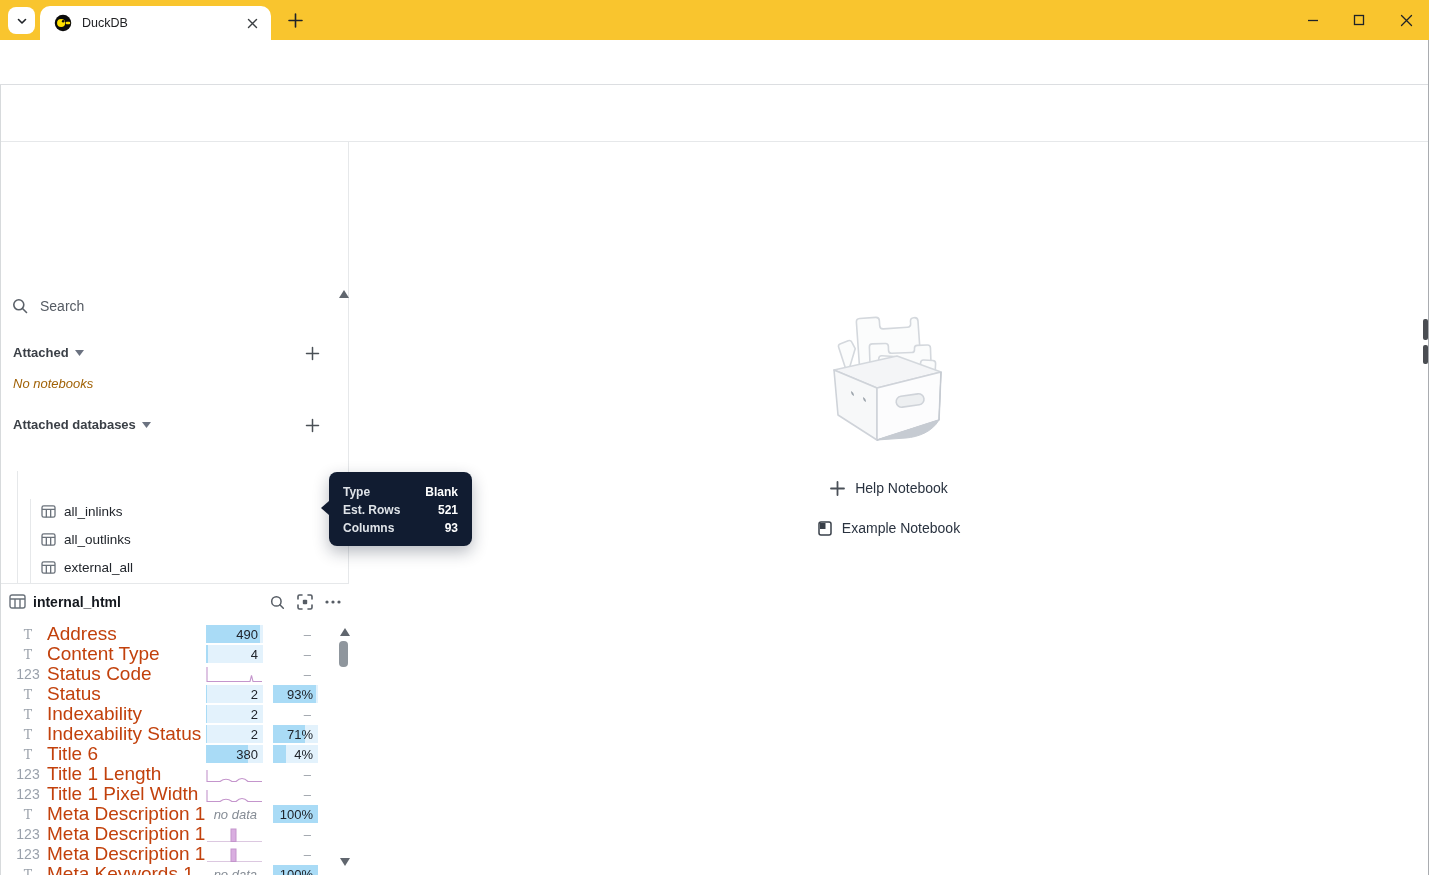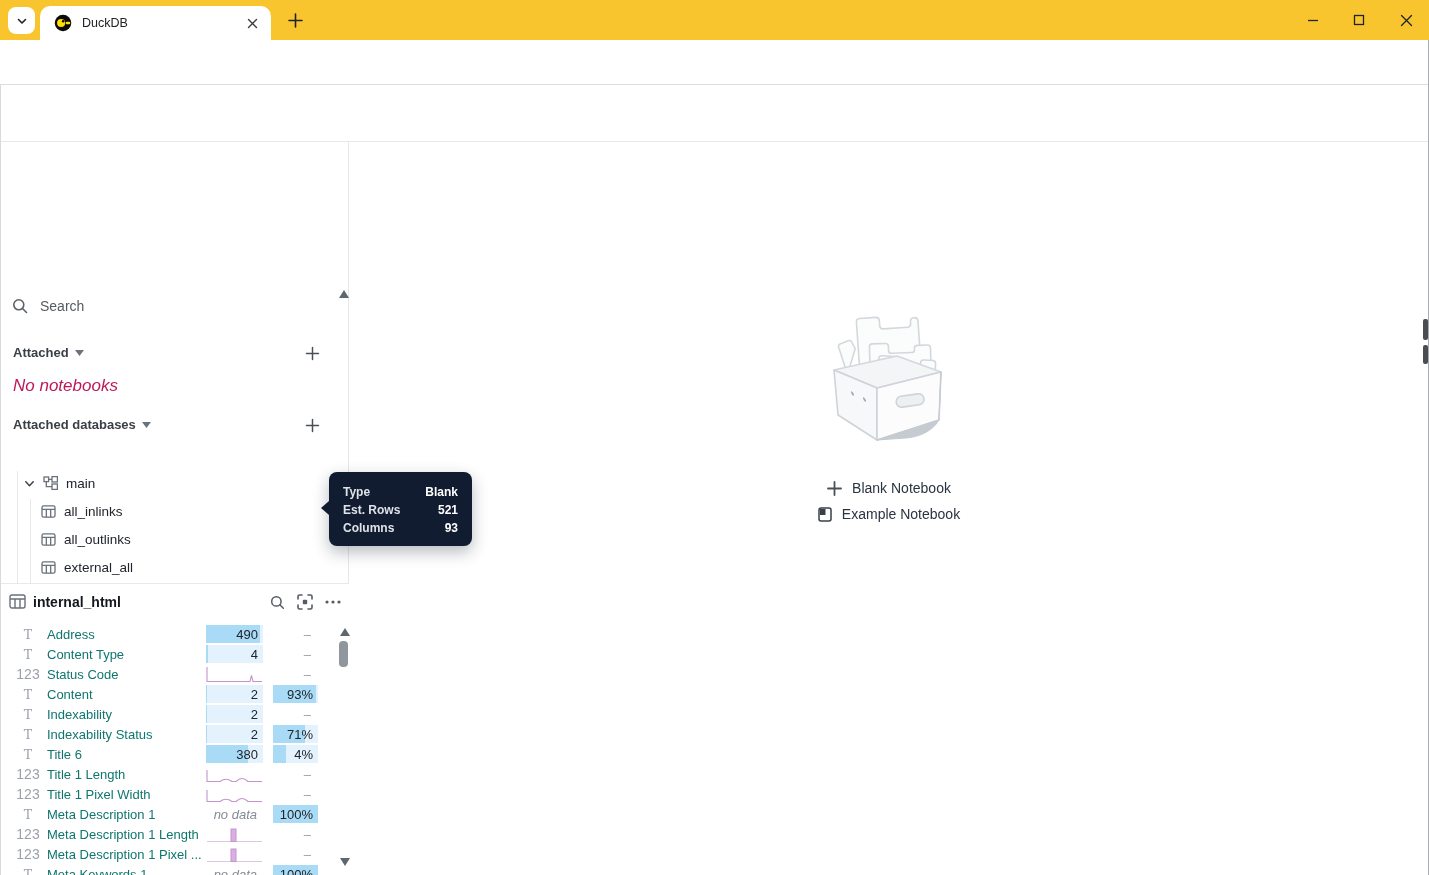--- a/index.html
+++ b/index.html
@@ -37,21 +37,21 @@
   .brand { left:56px; top:85px; height:57px; display:flex; align-items:center; font-size:14.5px; font-weight:700; color:#14181E; }
   .signin-btn { left:1088px; top:98px; height:32px; border:1px solid #D5D8DD; border-radius:8px; background:#fff;
     display:flex; align-items:center; padding:0 16px 0 12px; gap:9px; font-size:13.5px; font-weight:500; color:#1f2328; }
   .help { left:1300px; top:85px; height:57px; display:flex; align-items:center; gap:8px; font-size:13.5px; color:#1f2328; }
 
   
   .sidebar { left:0; top:142px; width:349px; height:733px; background:#fff; border-right:1px solid #E6E8EA; }
   .search-row { left:12px; top:156px; display:flex; align-items:center; gap:12px; color:#555B63; font-size:14px; }
   .section-hd { left:13px; display:flex; align-items:center; gap:6px; font-size:13px; font-weight:700; color:#3A3F46; }
   .plus-btn { left:303px; width:18px; height:18px; display:flex; align-items:center; justify-content:center; }
-  .muted-italic { font-style:italic; font-size:17px; color:#be185d; }
+  .muted-italic { font-style:italic; font-size:13px; color:#a16207; }
   .tree-row { left:0; width:346px; height:28px; display:flex; align-items:center; font-size:13.5px; color:#22262C; }
   .tree-row.selected { background:var(--selected-row,#ECEDEF); }
   .tree-label { margin-left:8px; white-space:nowrap; }
   .guide { width:1px; background:#E6E8EA; }
   .scroll-arrow { left:336px; width:16px; height:12px; display:flex; align-items:center; justify-content:center; }
 
   
   .tooltip { left:329px; top:472px; width:143px; height:74px; background:var(--tooltip-bg,#111C31); border-radius:8px;
     box-shadow:0 6px 16px rgba(15,25,45,.30); padding:11px 14px 0 14px; z-index:30; }
   .tooltip-arrow { left:321px; top:501px; width:0; height:0; border-top:7px solid transparent; border-bottom:7px solid transparent;
@@ -65,21 +65,21 @@
   .panel-title { left:33px; top:585px; height:34px; display:flex; align-items:center; font-size:14px; font-weight:600; color:#14181E; }
   .panel-rowcount { top:585px; right:1429px; height:34px; display:flex; align-items:center;
     font-size:13px; font-style:italic; color:#7A818A; }
   .hd-ic { top:594px; width:16px; height:16px; display:flex; align-items:center; justify-content:center; }
   .col-row { left:0; width:336px; height:20px; }
   .col-type { position:absolute; left:16px; width:24px; top:0; height:20px; display:flex; align-items:center; justify-content:center;
     color:#9AA1AB; }
   .col-type.t { font-family:"DejaVu Serif", serif; font-size:12.5px; }
   .col-type.n { font-size:14px; letter-spacing:0; }
   .col-label { position:absolute; left:47px; top:0; height:20px; right:130px; display:flex; align-items:center;
-    font-size:13px; color:#0f766e; white-space:nowrap; overflow:hidden; }
+    font-size:19px; color:#c2410c; white-space:nowrap; overflow:hidden; }
   .cellc { position:absolute; left:206px; top:1px; width:57px; height:18px; }
   .cellp { position:absolute; left:273px; top:1px; width:45px; height:18px; }
   .bar-bg { position:absolute; inset:0; background:var(--bar-bg,#E3F2FC); }
   .bar-fill { position:absolute; left:0; top:0; bottom:0; background:var(--bar-fill,#A9DBF6); }
   .cell-val { position:absolute; right:5px; top:0; height:18px; display:flex; align-items:center; font-size:13px; color:#20242B; }
   .cell-dash { position:absolute; right:7px; top:0; height:18px; display:flex; align-items:center; font-size:13px; color:#9AA0A8; }
   .cell-nodata { position:absolute; right:6px; top:0; height:18px; display:flex; align-items:center;
     font-size:13px; font-style:italic; color:#858C95; }
   .panel-thumb { left:339px; top:641px; width:9px; height:26px; border-radius:4px; background:#8F969D; }
 
@@ -260,32 +260,20 @@
   <div class="abs plus-btn" style="top:274px;">
     <svg width="15" height="15" viewBox="0 0 15 15">
         <path d="M7.5 1.5 V13.5 M1.5 7.5 H13.5" stroke="#4A5056" stroke-width="1.5" stroke-linecap="round"></path>
       </svg>
   </div>
 
   <div class="abs guide" style="left:17px; top:329px; height:221px;"></div>
   <div class="abs guide" style="left:30px; top:357px; height:193px;"></div>
 
 
-  <div class="abs tree-row" style="top:327px;">
-    <svg style="margin-left:24px;" width="11" height="11" viewBox="0 0 12 12">
-        <path d="M2 4 L6 8.5 L10 4" fill="none" stroke="#3F444B" stroke-width="1.6" stroke-linecap="round" stroke-linejoin="round"></path>
-      </svg>
-    <svg style="margin-left:8px;" width="15" height="14" viewBox="0 0 15 14">
-        <rect x="1" y="1" width="4.6" height="4.6" fill="none" stroke="#6A717A" stroke-width="1.3"></rect>
-        <rect x="9" y="0.6" width="5.4" height="5.4" fill="none" stroke="#6A717A" stroke-width="1.3"></rect>
-        <rect x="9" y="8" width="5.4" height="5.4" fill="none" stroke="#6A717A" stroke-width="1.3"></rect>
-        <path d="M3.3 5.6 V10.7 H9 M5.6 3.3 H9" fill="none" stroke="#6A717A" stroke-width="1.3"></path>
-      </svg>
-    <span class="tree-label">main</span>
-  </div>
 
   <div id="tree-tables">
       <div class="abs tree-row" style="top: 355px;">
     <svg style="margin-left:41px;" width="15" height="13" viewBox="0 0 17 15">
           <rect x="1" y="1" width="15" height="13" rx="2" fill="none" stroke="#6A717A" stroke-width="1.5"></rect>
           <path d="M1 5 H16 M6 5 V14 M11 5 V14" stroke="#6A717A" stroke-width="1.5"></path>
         </svg>
     <span class="tree-label">all_inlinks</span>
   </div>
       <div class="abs tree-row" style="top: 383px;">
@@ -395,21 +383,21 @@
     <span class="col-label">Status Code</span>
     <span class="cellc"><svg width="57" height="18" viewBox="0 0 57 18">
           <path d="M1 2 V16.5 H44 L45.5 10.5 L47 16.5 H56" fill="none" stroke="#C495CC" stroke-width="1.1"></path>
         </svg></span>
     <span class="cellp">
         <em class="cell-dash" style="font-style: normal;">–</em>
       </span>
   </div>
     <div class="abs col-row" style="top: 684px;">
     <span class="col-type t">T</span>
-    <span class="col-label">Content</span>
+    <span class="col-label">Status</span>
     <span class="cellc">
         <i class="bar-bg"></i>
         <i class="bar-fill" style="width: 2%;"></i>
         <em class="cell-val" style="font-style: normal;">2</em>
       </span>
     <span class="cellp">
         <i class="bar-bg"></i>
         <i class="bar-fill" style="width: 96%;"></i>
         <em class="cell-val" style="font-style: normal;">93%</em>
       </span>
@@ -549,23 +537,23 @@
       <path d="M63 94 L127 78 L125 126 L63 146 Z" fill="#FCFCFD" stroke="#CFD3D9" stroke-width="1.6"></path>
       <path d="M125 126 L96 140 L63 146 L125 126 M127 78 L125 126 C118 138 104 143 92 144 L63 146 L125 126 Z" fill="#C6CBD2" stroke="#C6CBD2" stroke-width="1"></path>
       <rect x="82" y="101" width="28" height="11" rx="5.5" transform="rotate(-8 96 106)" fill="#EDEFF1" stroke="#CFD3D9" stroke-width="1.6"></rect>
       <path d="M37 97 q3 1.5 3 5 q-3 -1 -3 -5 Z M49 103 q3 1.5 3 5 q-3 -1 -3 -5 Z" fill="#9CA3AB"></path>
     </g>
   </svg>
   <div class="nb-row" style="margin-top:35px;">
     <svg width="15" height="15" viewBox="0 0 15 15">
         <path d="M7.5 1 V14 M1 7.5 H14" stroke="#4A5058" stroke-width="1.8" stroke-linecap="round"></path>
       </svg>
-    <span>Blank Notebook</span>
-  </div>
-  <div class="nb-row" style="margin-top:4px;">
+    <span>Help Notebook</span>
+  </div>
+  <div class="nb-row" style="margin-top:18px;">
     <svg width="14" height="15" viewBox="0 0 14 15">
         <rect x="1" y="1" width="12" height="13" rx="2" fill="none" stroke="#394049" stroke-width="1.5"></rect>
         <path d="M2 2 h5.5 v6 h-5.5 Z" fill="#394049"></path>
       </svg>
     <span>Example Notebook</span>
   </div>
 </div>
 
 <div class="abs tooltip-arrow"></div>
 <div class="abs tooltip" id="tooltip">

